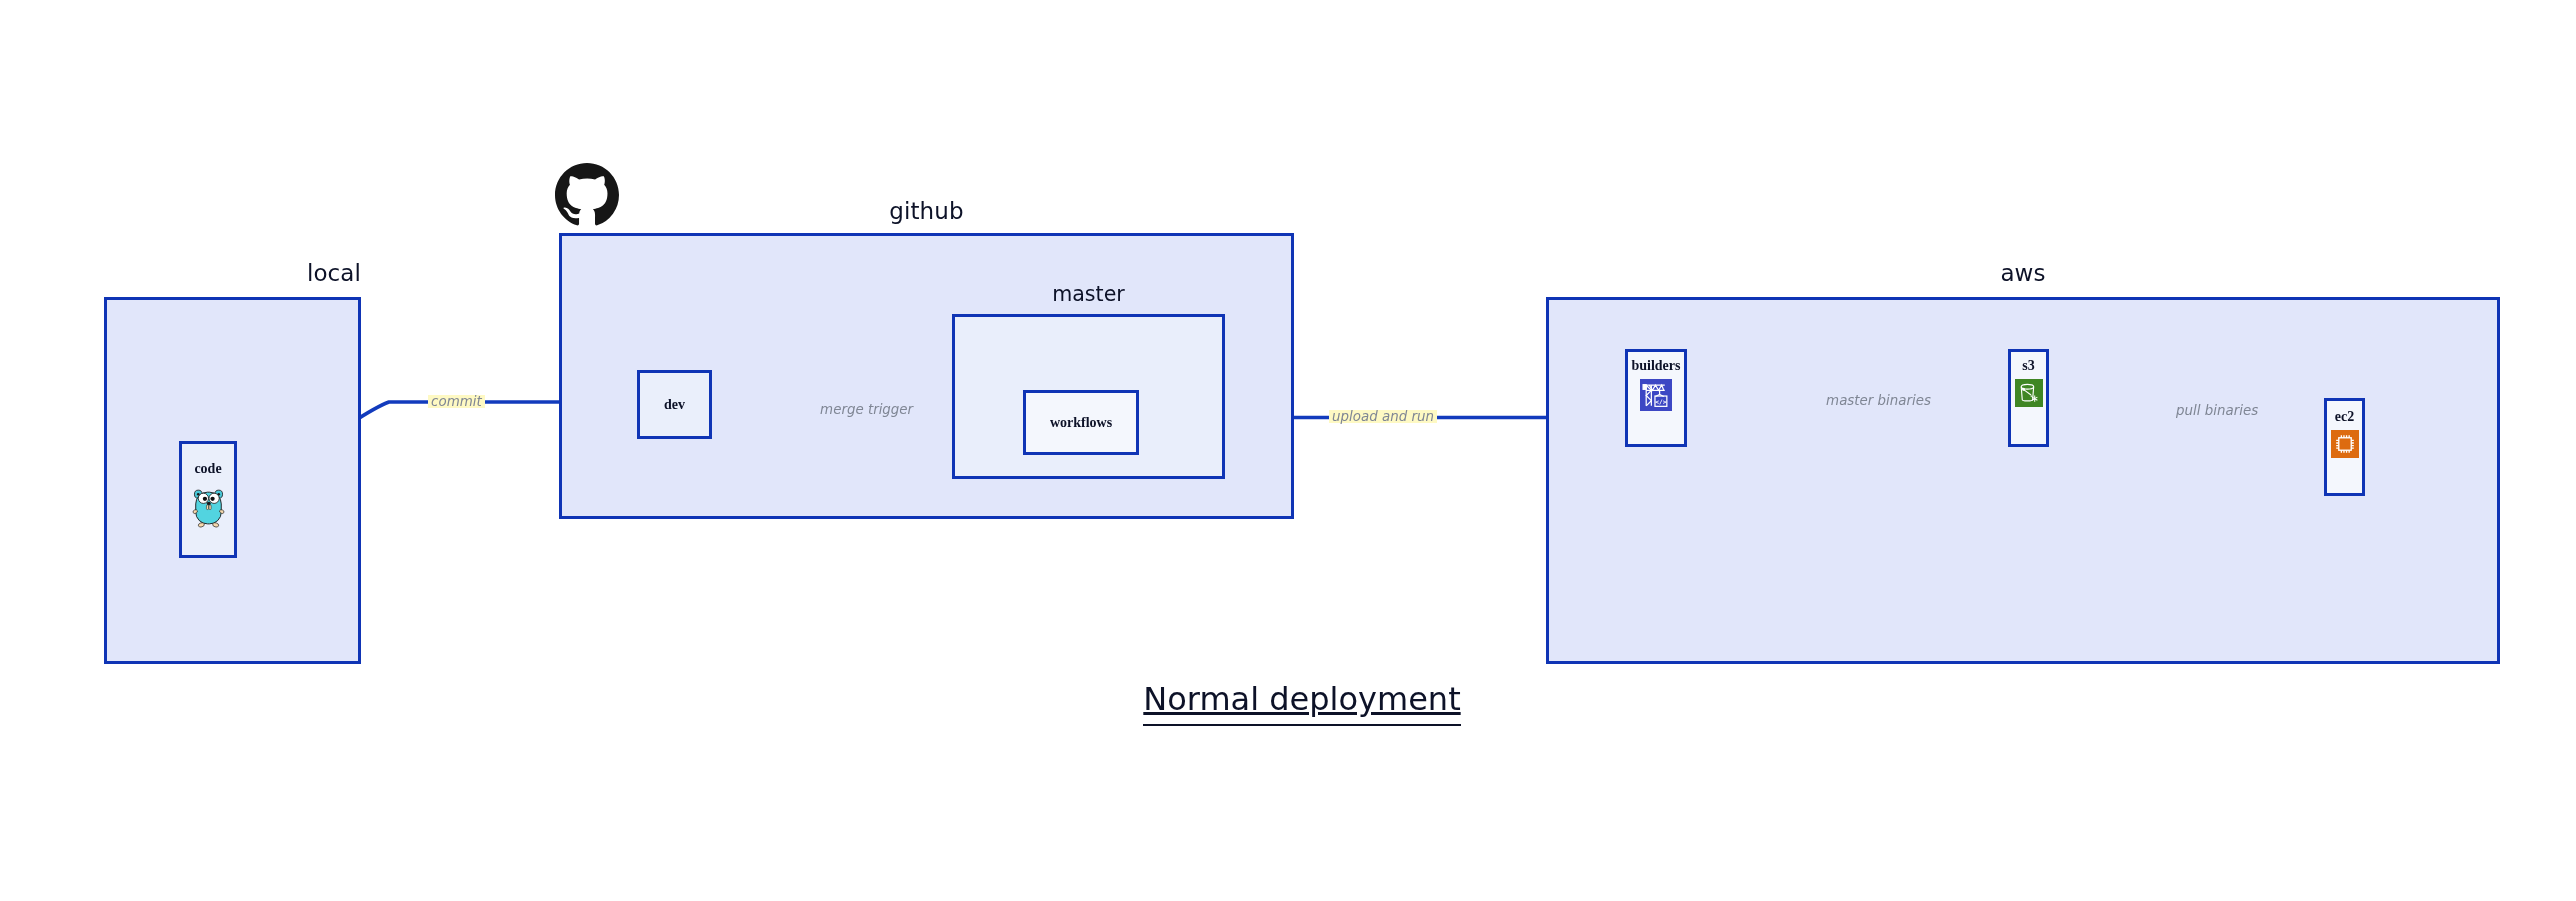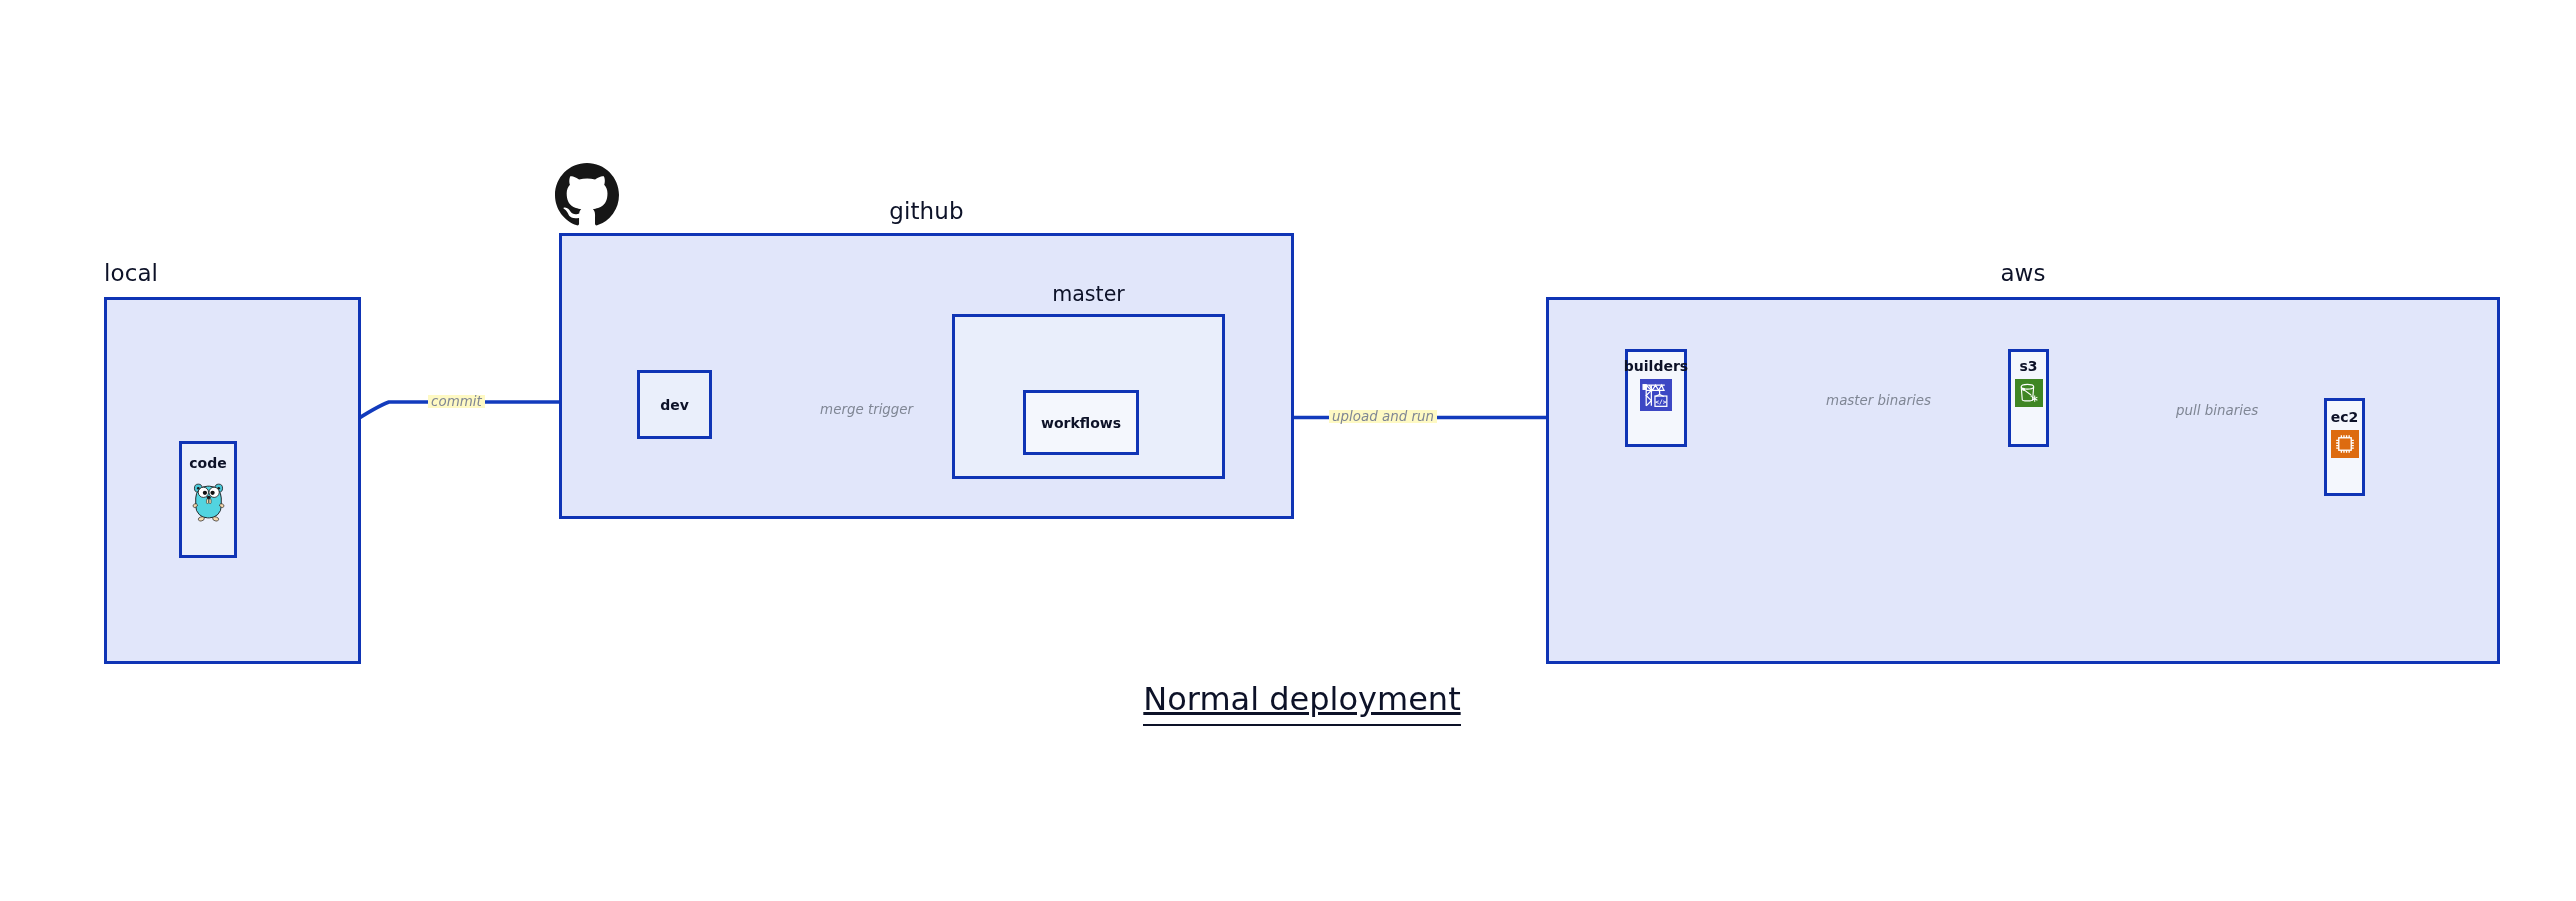--- a/index.html
+++ b/index.html
@@ -45,20 +45,21 @@
   }
   .node-lighter {
     background: #f4f7fd;
   }
   .node-title {
     color: #0d1228;
     font-size: 14px;
     font-weight: 700;
     line-height: 1;
     white-space: nowrap;
+    font-family: Liberation Serif, serif;
   }
   .node-icon {
     display: block;
   }
   
   .subgroup {
     position: absolute;
     background: #e9eefb;
     border: 3.1px solid #0f34b5;
     box-sizing: border-box;
@@ -135,24 +136,24 @@
 
     <path d="M 1375,797 L 1966,797" fill="none" stroke="#123bbd" stroke-width="7" marker-end="url(#arrowhead)"></path>
 
     <path d="M 2200,810 L 3138,810" fill="none" stroke="#123bbd" stroke-width="7" marker-end="url(#arrowhead)"></path>
 
     <path d="M 3405,777 L 3890,777" fill="none" stroke="#123bbd" stroke-width="7" marker-end="url(#arrowhead)"></path>
 
     <path d="M 4072,777 C 4180,770 4240,790 4300,830 C 4370,880 4440,930 4508,947" fill="none" stroke="#123bbd" stroke-width="7" marker-end="url(#arrowhead)"></path>
   </svg>
 
-  <div class="group-label" style="left:104px; top:262px; width:257px; text-align:left;">local</div>
+  <div class="group-label" style="left:104px; top:262px; width:257px; text-align:right;">local</div>
 
   <div class="group" style="left:104px; top:297px; width:257px; height:367px;">
-    <div class="node" style="left:72px; top:141px; width:58px; height:117px; padding-top:12px;">
+    <div class="node" style="left:72px; top:141px; width:58px; height:117px; padding-top:18px;">
       <div class="node-title">code</div>
 
       <svg class="node-icon" width="35" height="46" viewBox="0 0 68 90" style="margin-top:8.2px;">
         <g>
 
           <ellipse cx="14" cy="20" rx="7.5" ry="8" fill="#49c8d8" stroke="#1a1a1a" stroke-width="1.6"></ellipse>
           <ellipse cx="54" cy="20" rx="7.5" ry="8" fill="#49c8d8" stroke="#1a1a1a" stroke-width="1.6"></ellipse>
           <circle cx="14" cy="20" r="2.6" fill="#1a1a1a"></circle>
           <circle cx="54" cy="20" r="2.6" fill="#1a1a1a"></circle>
 

